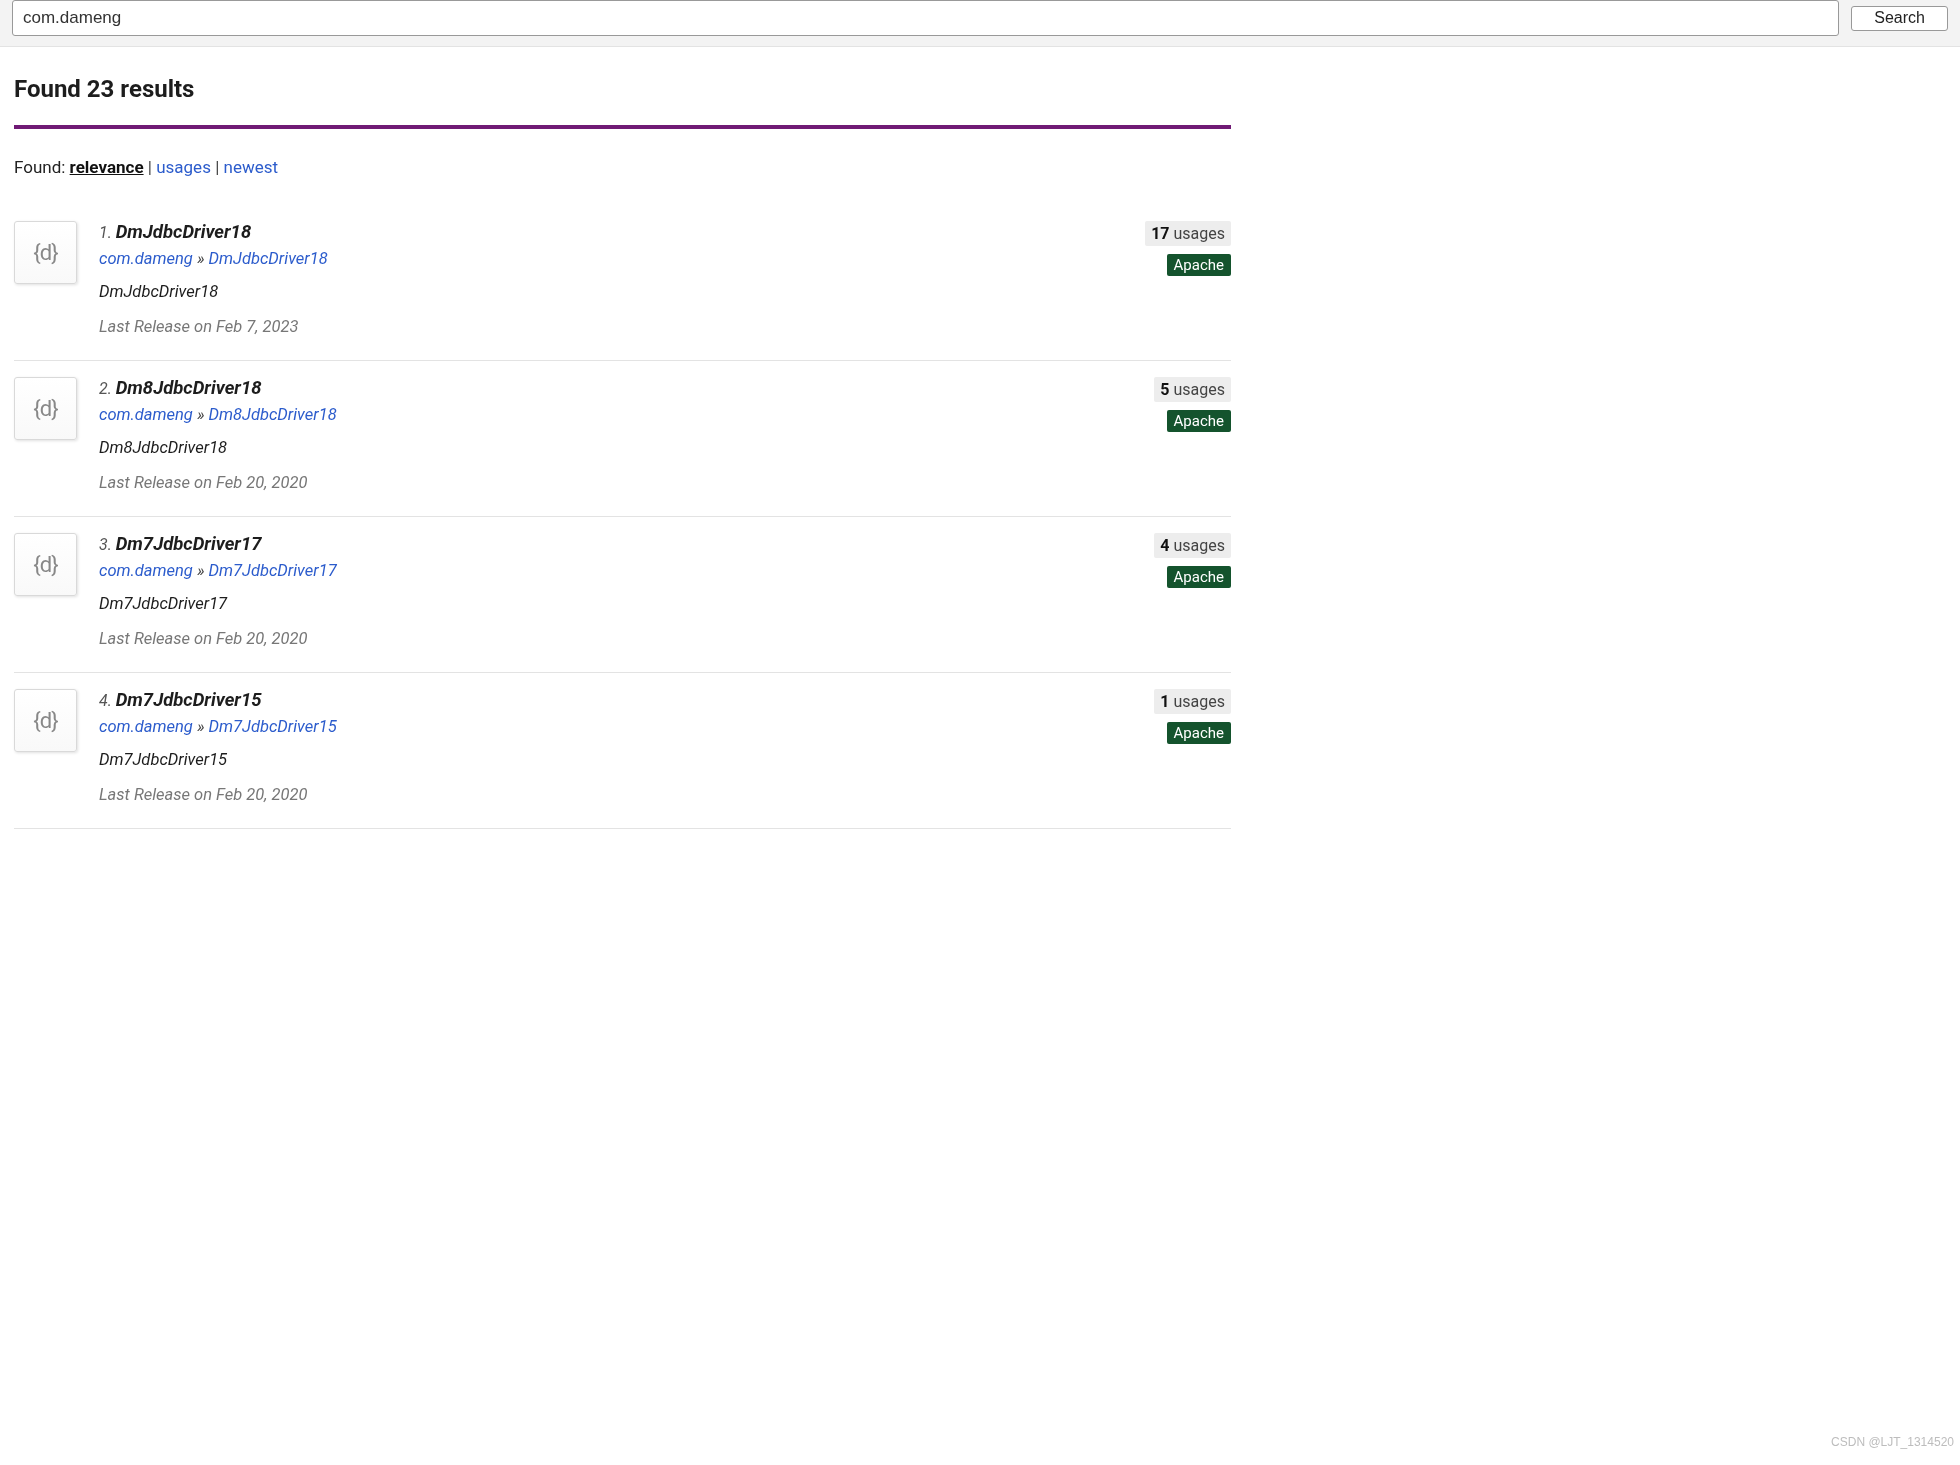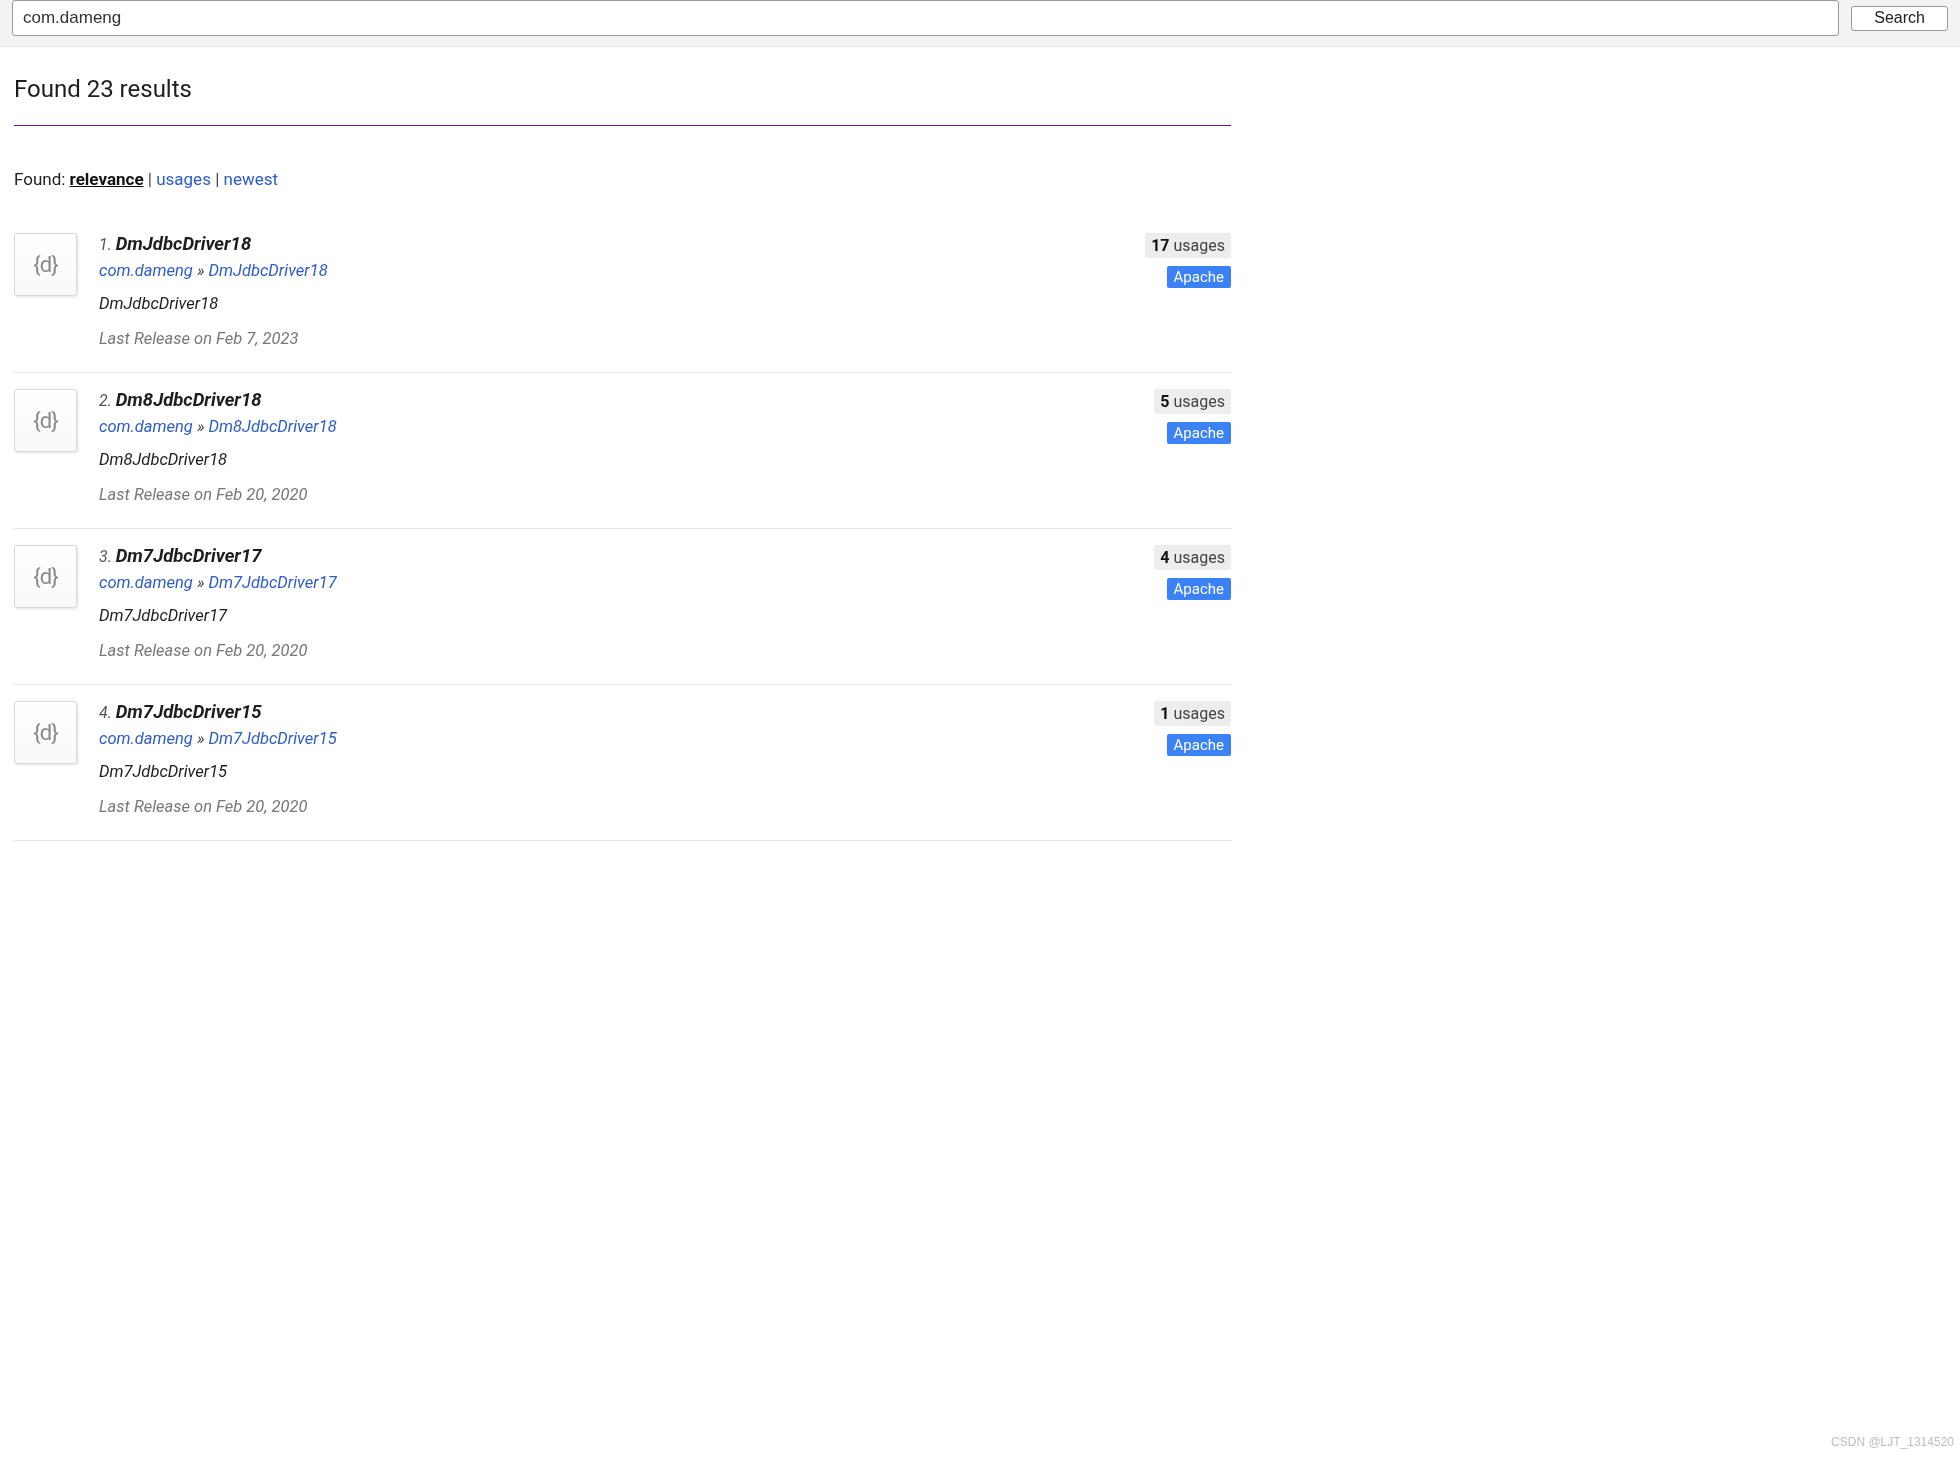--- a/index.html
+++ b/index.html
@@ -37,25 +37,25 @@
       font-size: 16px;
       color: #222;
       cursor: pointer;
     }
     .content {
       padding: 28px 14px 10px 14px;
       max-width: 1245px;
     }
     .results-heading {
       font-size: 24px;
-      font-weight: 400;
+      font-weight: 700;
       color: #1d1d1d;
       padding-bottom: 22px;
-      border-bottom: 1px solid #701a75;
-      margin-bottom: 43px;
+      border-bottom: 4px solid #701a75;
+      margin-bottom: 28px;
     }
     .sort-row {
       font-size: 17px;
       color: #222;
       margin-bottom: 28px;
     }
     .sort-active {
       font-weight: 700;
       text-decoration: underline;
       color: #111;
@@ -138,21 +138,21 @@
       background: #ededed;
       color: #444;
       font-size: 16px;
       padding: 3px 6px;
       border-radius: 2px;
       display: inline-block;
       margin-bottom: 8px;
     }
     .usages-badge b { color: #111; font-weight: 700; margin-top: 47px; }
     .license-badge {
-      background: #3b82f6;
+      background: #14532d;
       color: #fff;
       font-size: 15px;
       padding: 2px 7px;
       border-radius: 2px;
       display: inline-block;
     }
     .watermark {
       position: fixed;
       bottom: 16px;
       right: 6px;

